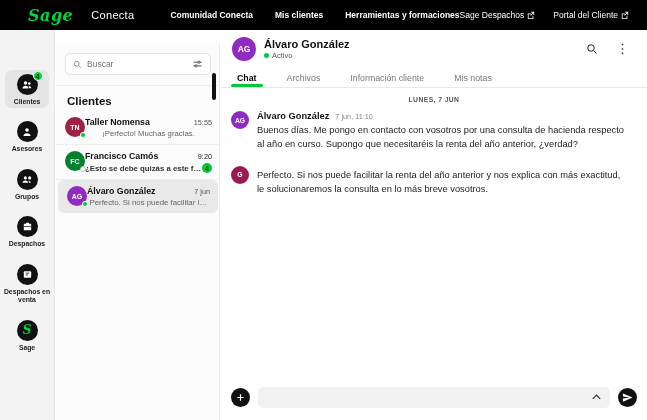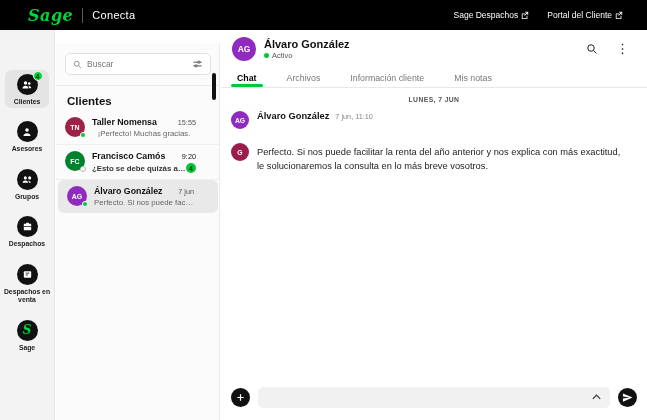--- a/index.html
+++ b/index.html
@@ -9,21 +9,21 @@
 
   
   .topbar { position:absolute; top:0; left:0; width:647px; height:30px;
     background:#000; display:flex; align-items:center; padding:0 10px 0 28px; }
   .brand { color:#00D639; font-size:16px; font-weight:700; font-style:italic;
     letter-spacing:.5px; font-family:"DejaVu Serif", serif; }
   .brand-div { width:1px; height:15px; background:#5a5a5a; margin:0 9px; }
   .product { color:#fff; font-size:11px; letter-spacing:.3px; }
   .topnav { display:flex; gap:22px; margin-left:36px; }
   .topnav-item { color:#fff; font-size:8.5px; font-weight:700; cursor:pointer; white-space:nowrap; }
-  .toplinks { display:flex; gap:18px; margin-left:auto; margin-right:14px; align-items:center;padding-left:13px; }
+  .toplinks { display:flex; gap:18px; margin-left:auto; margin-right:14px; align-items:center; }
   .toplink { color:#fff; font-size:8.5px; display:flex; align-items:center; gap:3px; white-space:nowrap; }
   .ext-ic { width:8px; height:8px; }
 
   
   .rail { position:absolute; top:30px; left:0; width:55px; height:390px;
     background:#f3f3f3; border-right:1px solid #e7e7e7; padding-top:40px;
     display:flex; flex-direction:column; align-items:center; gap:9px; }
   .rail-item { display:flex; flex-direction:column; align-items:center;
     padding:4px 3px 2px; border-radius:7px; cursor:pointer; min-width:44px; }
   .rail-item.active { background:#e4e4e4; }
@@ -42,21 +42,21 @@
   .listcol { position:absolute; top:43px; left:56px; width:164px; height:390px;
     background:#fbfbfb; border-right:1px solid #ececec; }
   .searchbox { position:absolute; top:10px; left:9px; width:146px; height:22px;
     background:#fff; border:1px solid #e2e2e2; border-radius:5px;
     display:flex; align-items:center; padding:0 7px; gap:5px; }
   .searchbox input { border:0; outline:0; flex:1; font-size:8.5px; color:#333;
     background:transparent; font-family:"Liberation Sans", sans-serif; width:80px; }
   .col-div { position:absolute; top:42px; left:0; width:164px; height:1px; background:#ececec; }
   .list-head { position:absolute; top:52px; left:11px; font-size:11.5px; font-weight:700; color:#111; }
   .convs { position:absolute; top:68px; left:0; width:164px; }
-  .conv { display:flex; gap:7px; padding:6px 24px 6px 9px; align-items:flex-start;
+  .conv { display:flex; padding:6px 8px 6px 9px; align-items:flex-start;
     border-bottom:1px solid #efefef; cursor:pointer; }
   .conv.selected { background:#e9e9e9; border-radius:6px; margin:0 2px; border-bottom:0; }
   .avatar { position:relative; flex:0 0 auto; width:20px; height:20px; border-radius:50%;
     color:#fff; font-size:7px; font-weight:700; display:flex; align-items:center;
     justify-content:center; }
   .dot { position:absolute; bottom:-1px; right:-1px; width:6px; height:6px;
     border-radius:50%; border:1px solid #fbfbfb; }
   .dot.on { background:#00C939; } .dot.off { background:#fff; border-color:#bbb; }
   .c-tn { background:#9E2146; } .c-fc { background:#00812E; }
   .c-ag { background:#8F2BBF; } .c-g { background:#9B1B4E; }
@@ -118,20 +118,25 @@
 </style>
 </head>
 <body>
 
 <div class="stage">
 
   <div class="topbar">
     <span class="brand">Sage</span>
     <span class="brand-div"></span>
     <span class="product">Conecta</span>
+    <div class="topnav">
+      <span class="topnav-item">Comunidad Conecta</span>
+      <span class="topnav-item">Mis clientes</span>
+      <span class="topnav-item">Herramientas y formaciones</span>
+    </div>
     <div class="toplinks">
       <span class="toplink">
         <span>Sage Despachos</span>
         <svg class="ext-ic" viewBox="0 0 10 10">
             <path d="M1 3 h4 v1 H2 v5 h5 V6 h1 v4 H1z M5 1 h4 v4 h-1 V2.7 L4.7 6 4 5.3 7.3 2 H5z" fill="#fff"></path>
           </svg>
       </span>
       <span class="toplink">
         <span>Portal del Cliente</span>
         <svg class="ext-ic" viewBox="0 0 10 10">
@@ -304,20 +309,21 @@
 
       <div class="msg">
         <span class="avatar c-ag">
             <span>AG</span>
           </span>
         <div class="msg-body">
           <div class="msg-meta">
             <span class="msg-author">Álvaro González</span>
             <span class="msg-time">7 jun, 11:10</span>
           </div>
+          <div class="msg-text">Buenos días. Me pongo en contacto con vosotros por una consulta de hacienda respecto al año en curso. Supongo que necesitaréis la renta del año anterior, ¿verdad?</div>
         </div>
       </div>
 
       <div class="msg">
         <span class="avatar c-g">
             <span>G</span>
           </span>
         <div class="msg-body">
           <div class="msg-text">Perfecto. Si nos puede facilitar la renta del año anterior y nos explica con más exactitud, le solucionaremos la consulta en lo más breve vosotros.</div>
         </div>

